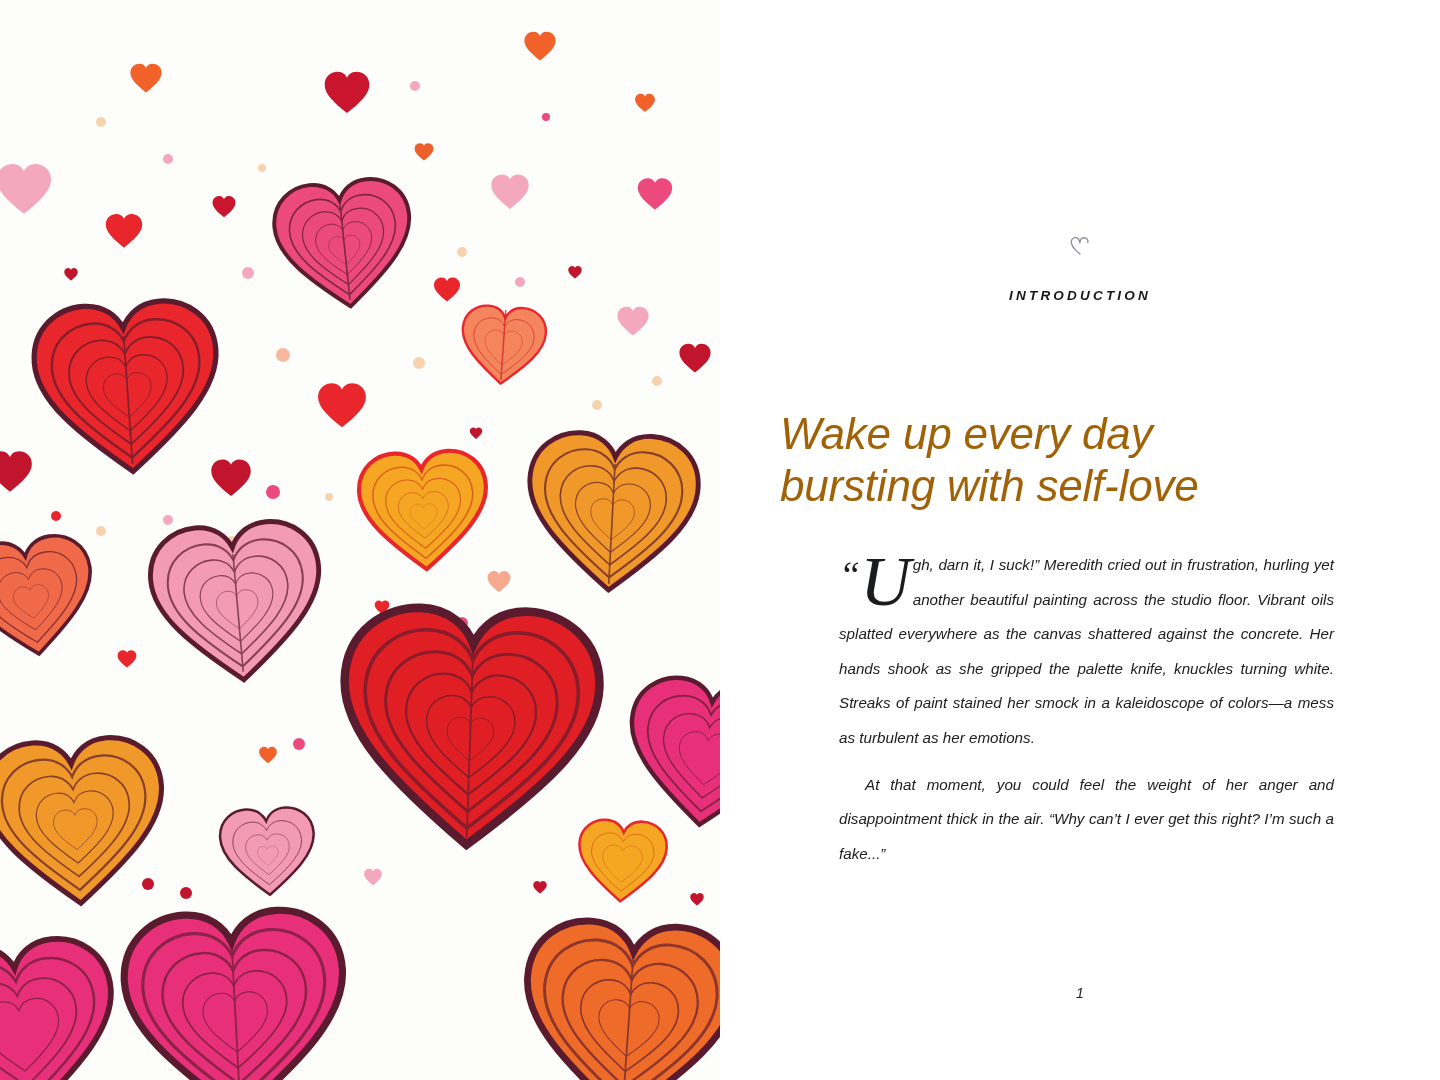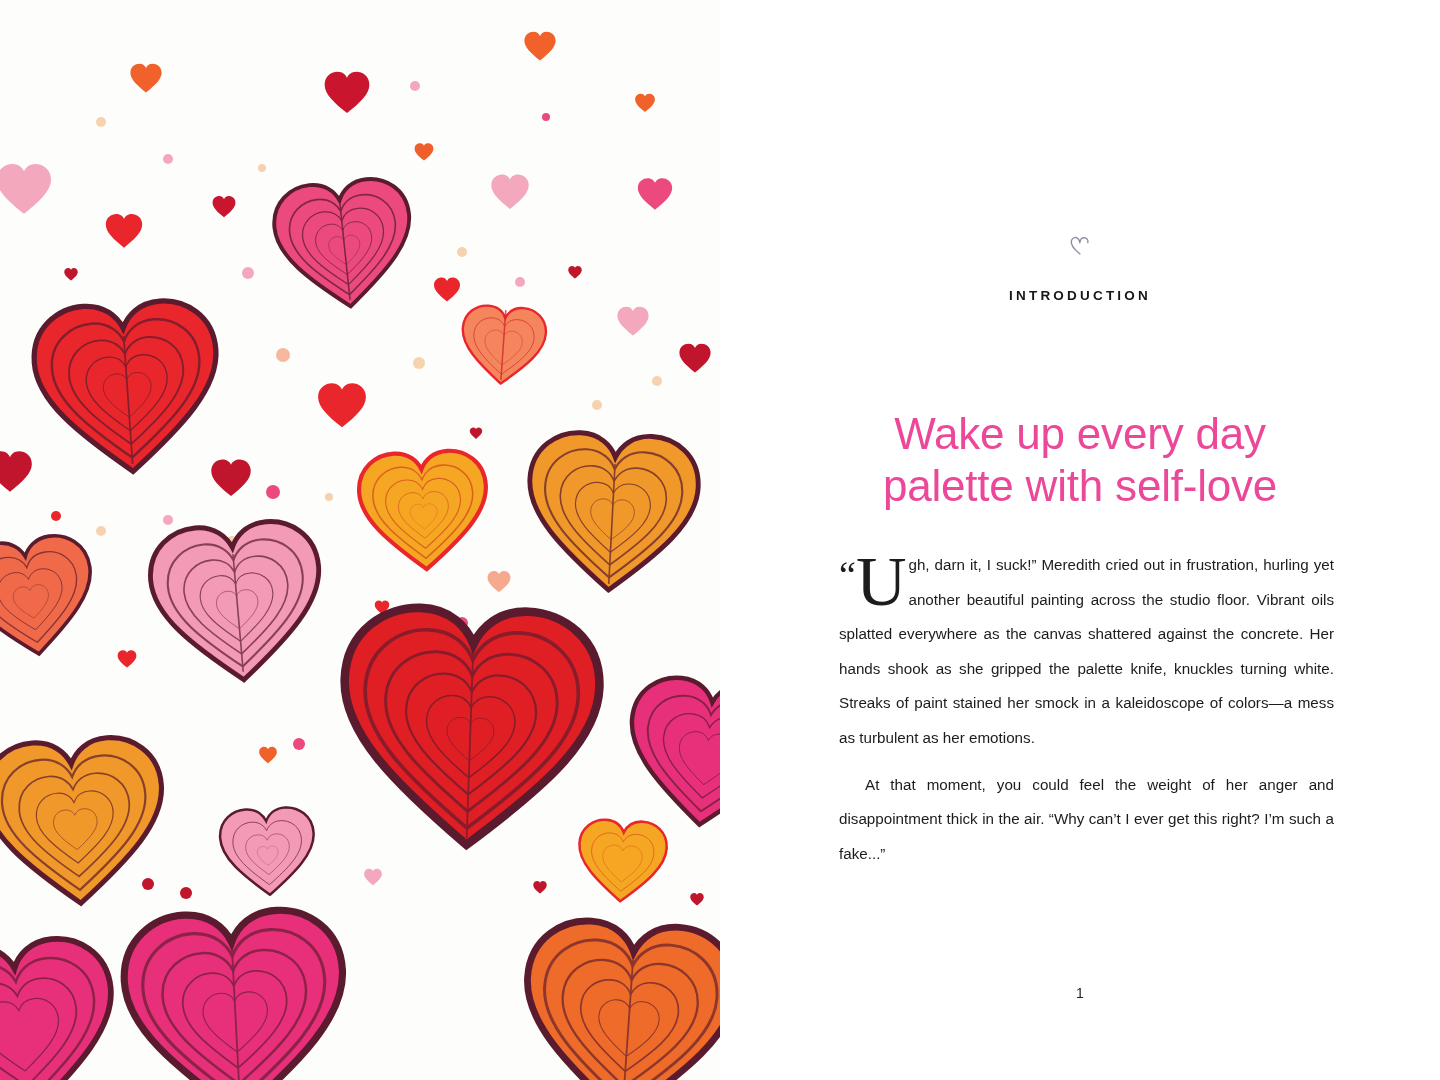--- a/index.html
+++ b/index.html
@@ -12,20 +12,21 @@
     height: 1080px;
     overflow: hidden;
     font-family: "Liberation Sans", sans-serif;
   }
   .spread {
     position: relative;
     width: 1440px;
     height: 856px;
     display: flex;
     background: #ffffff;
+    font-style: italic;
   }
 
   
   .art-page {
     position: relative;
     width: 720px;
     height: 1080px;
     overflow: hidden;
     background: #fdfdfc;
   }
@@ -66,25 +67,24 @@
     font-size: 13.5px;
     font-weight: 700;
     letter-spacing: 3.2px;
     color: #16171a;
   }
   .headline {
     position: absolute;
     top: 360px;
     left: 60px;
     width: 600px;
-    text-align: center;
     font-size: 44px;
     line-height: 1.18;
     font-weight: 400;
-    color: #ec4899;
+    color: #a16207;
     letter-spacing: -0.2px;
     margin-top: 48px;
   }
   .headline .l2 { display: block; }
 
   .body-block {
     position: absolute;
     top: 548px;
     left: 119px;
     width: 495px;
@@ -367,21 +367,21 @@
     <div class="chapter-mark">
       <svg viewBox="0 0 32 32" xmlns="http://www.w3.org/2000/svg">
         <path d="M16 27 C7 20 4 15 5.5 10.5 C6.8 6.6 11.5 5.6 14 8.6 C15 9.8 15.6 11.4 15.8 13.2 C16.2 10 18 7 21 7 C24.3 7 26.5 9.8 25.6 13" fill="none" stroke="#8e8da2" stroke-width="1.7" stroke-linecap="round" stroke-linejoin="round"></path>
       </svg>
     </div>
 
     <div class="eyebrow">INTRODUCTION</div>
 
     <h1 class="headline">
       <span class="l1">Wake up every day</span>
-      <span class="l2">palette with self-love</span>
+      <span class="l2">bursting with self-love</span>
     </h1>
 
     <div class="body-block">
       <p class="para first">
         <span class="dropcap-wrap"><span class="openquote">“</span><span class="dropcap">U</span></span><span>gh, darn it, I suck!” Meredith cried out in frustration, hurling yet another beautiful painting across the studio floor. Vibrant oils splatted everywhere as the canvas shattered against the concrete. Her hands shook as she gripped the palette knife, knuckles turning white. Streaks of paint stained her smock in a kaleidoscope of colors—a mess as turbulent as her emotions.</span>
       </p>
       <p class="para second">At that moment, you could feel the weight of her anger and disappointment thick in the air. “Why can’t I ever get this right? I’m such a fake...”</p>
     </div>
 
     <div class="folio">1</div>

